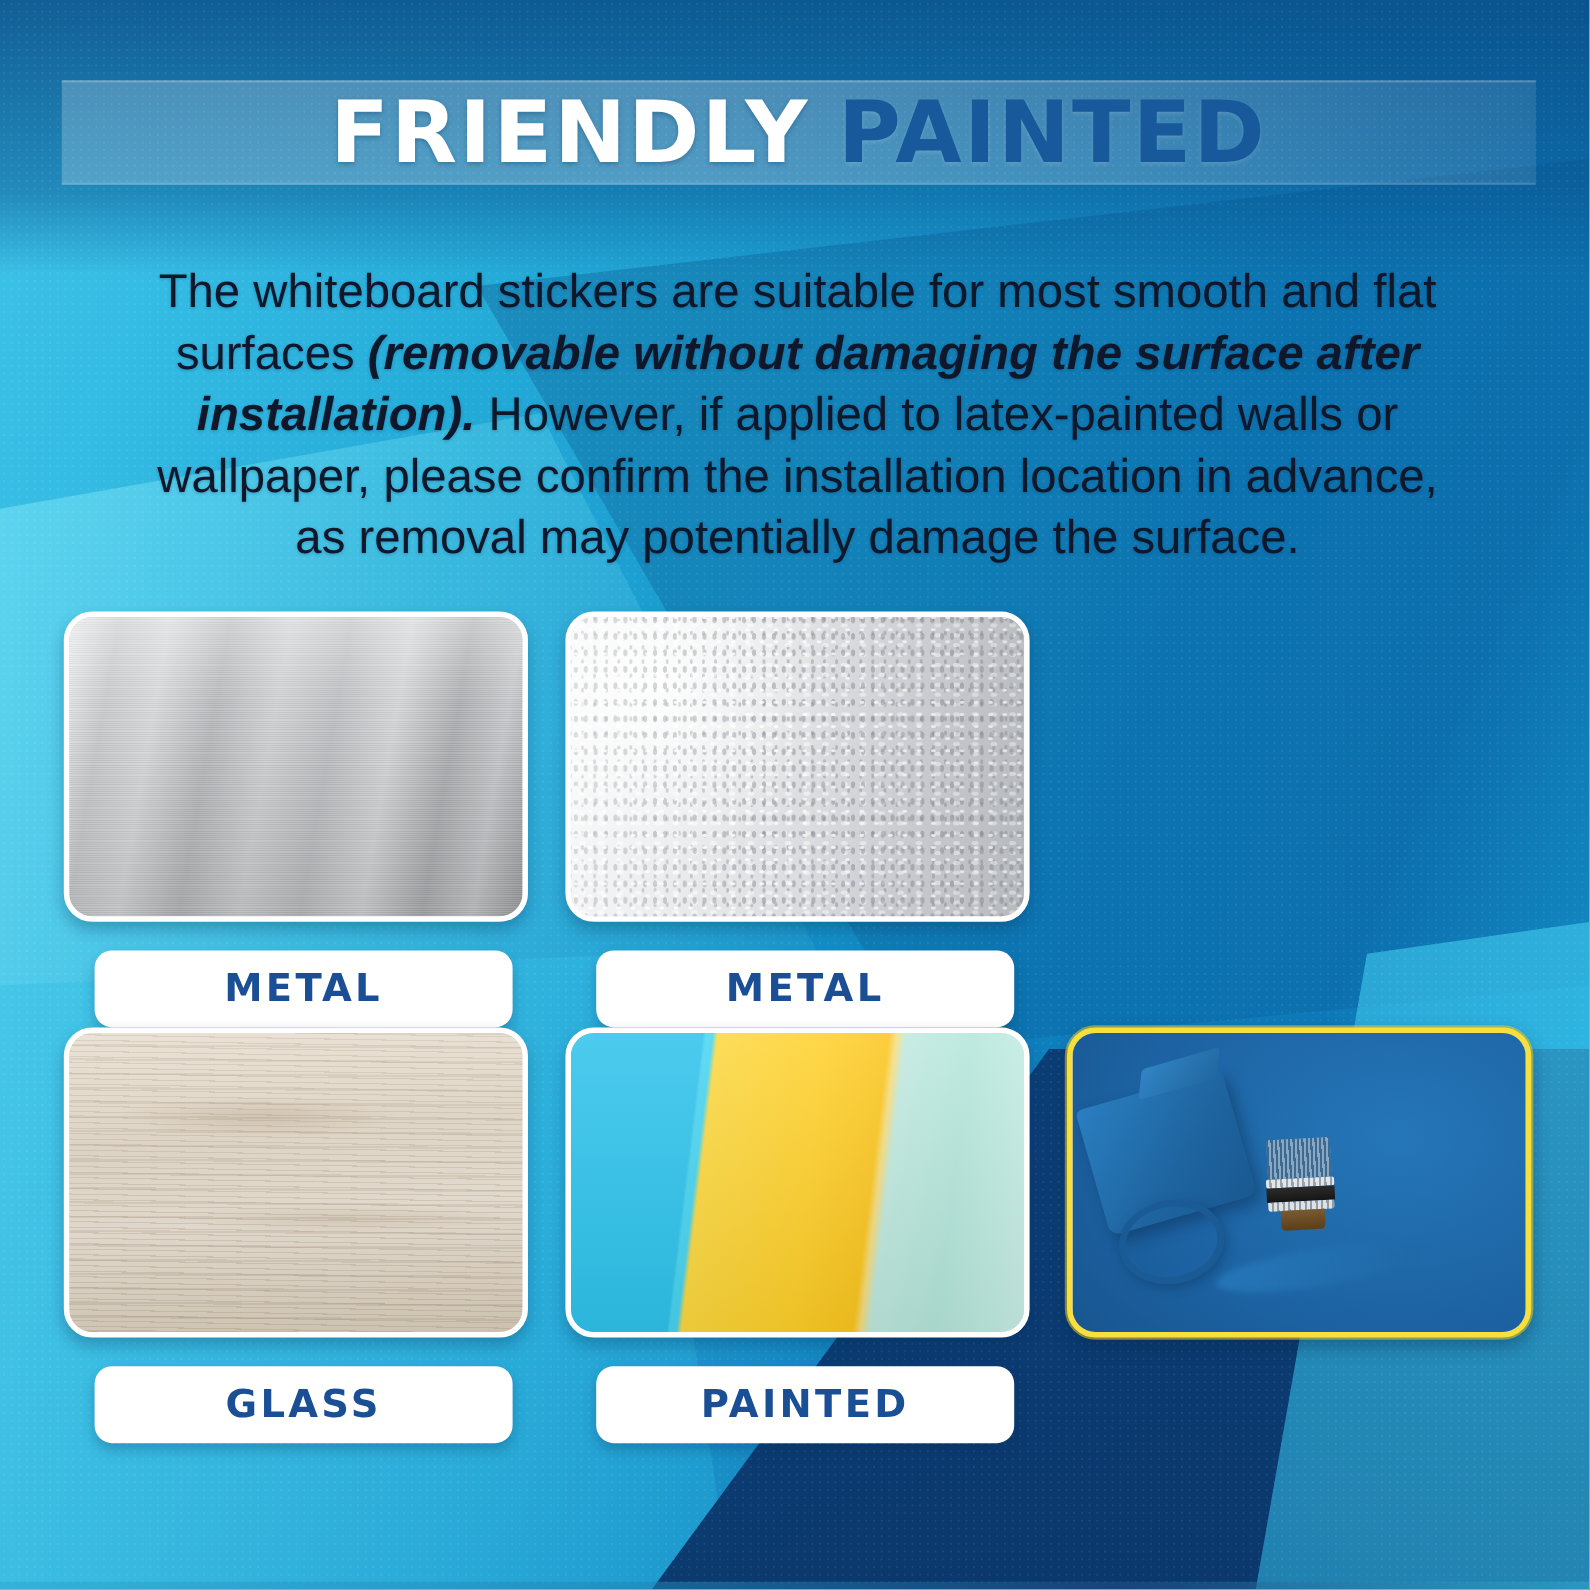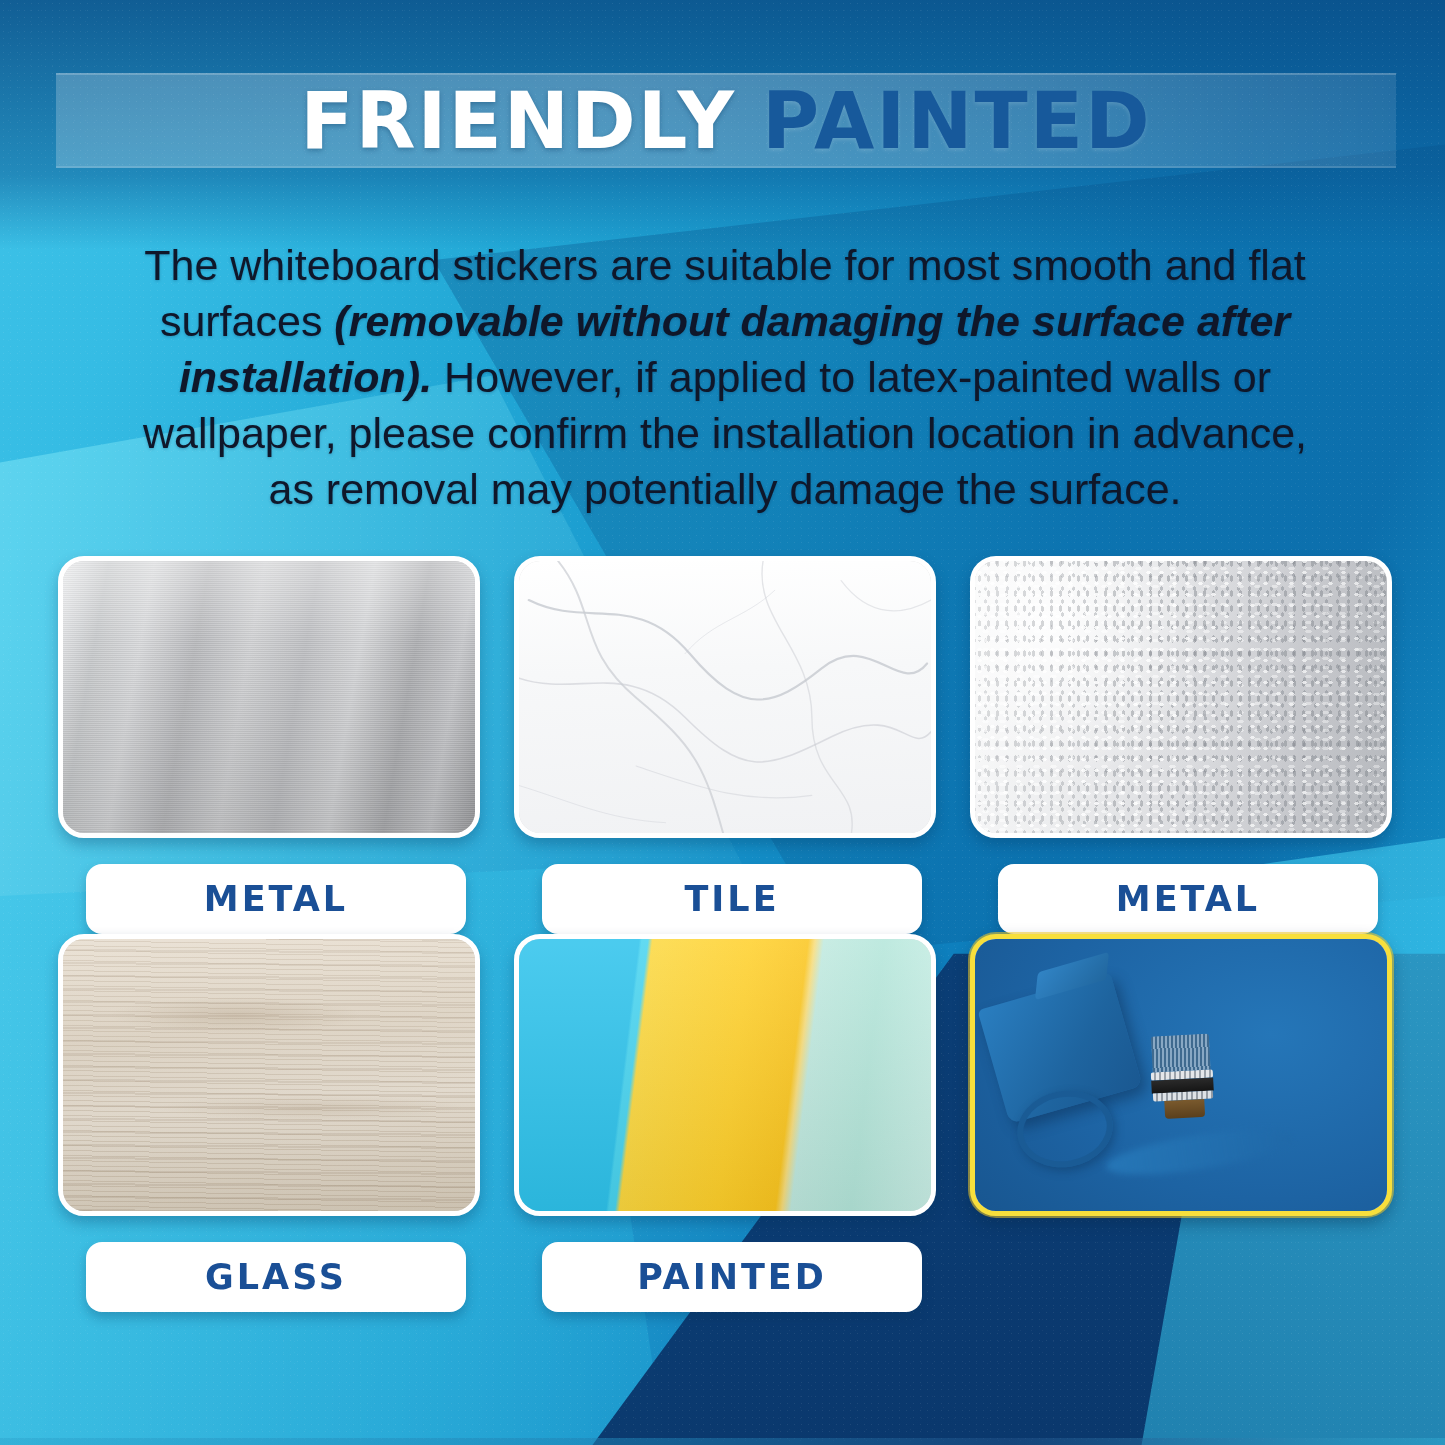--- a/index.html
+++ b/index.html
@@ -361,41 +361,20 @@
 
       <div class="col">
         <div class="card">
           <div class="card-surface tex-metal"></div>
         </div>
         <div class="pill wide">
           <span class="pill-label">METAL</span>
         </div>
       </div>
 
-      <div class="col">
-        <div class="card">
-          <div class="card-surface tex-tile">
-            <svg class="marble-vein" viewBox="0 0 422 282" preserveAspectRatio="none">
-              <g stroke="#c9ccd2" fill="none" stroke-linecap="round">
-                <path d="M10 40 C 70 70, 120 30, 175 95 S 260 150, 310 110 S 390 140, 418 105" stroke-width="2.2" opacity=".85"></path>
-                <path d="M0 120 C 60 140, 110 100, 170 160 S 250 215, 320 180 S 400 200, 422 175" stroke-width="1.6" opacity=".6"></path>
-                <path d="M40 0 C 80 50, 60 90, 120 140 S 190 210, 210 282" stroke-width="2" opacity=".7"></path>
-                <path d="M250 0 C 240 60, 300 90, 300 160 S 350 230, 340 282" stroke-width="1.4" opacity=".5"></path>
-                <path d="M120 210 C 180 230, 230 250, 300 240" stroke-width="1.2" opacity=".45"></path>
-                <path d="M330 20 C 360 60, 395 55, 422 40" stroke-width="1.2" opacity=".45"></path>
-                <path d="M0 230 C 50 245, 90 265, 150 268" stroke-width="1" opacity=".4"></path>
-                <path d="M170 95 C 200 60, 230 60, 262 30" stroke-width="1" opacity=".4"></path>
-              </g>
-            </svg>
-          </div>
-        </div>
-        <div class="pill wide">
-          <span class="pill-label">TILE</span>
-        </div>
-      </div>
 
       <div class="col">
         <div class="card">
           <div class="card-surface tex-glass"></div>
         </div>
         <div class="pill wide">
           <span class="pill-label">METAL</span>
         </div>
       </div>
 

